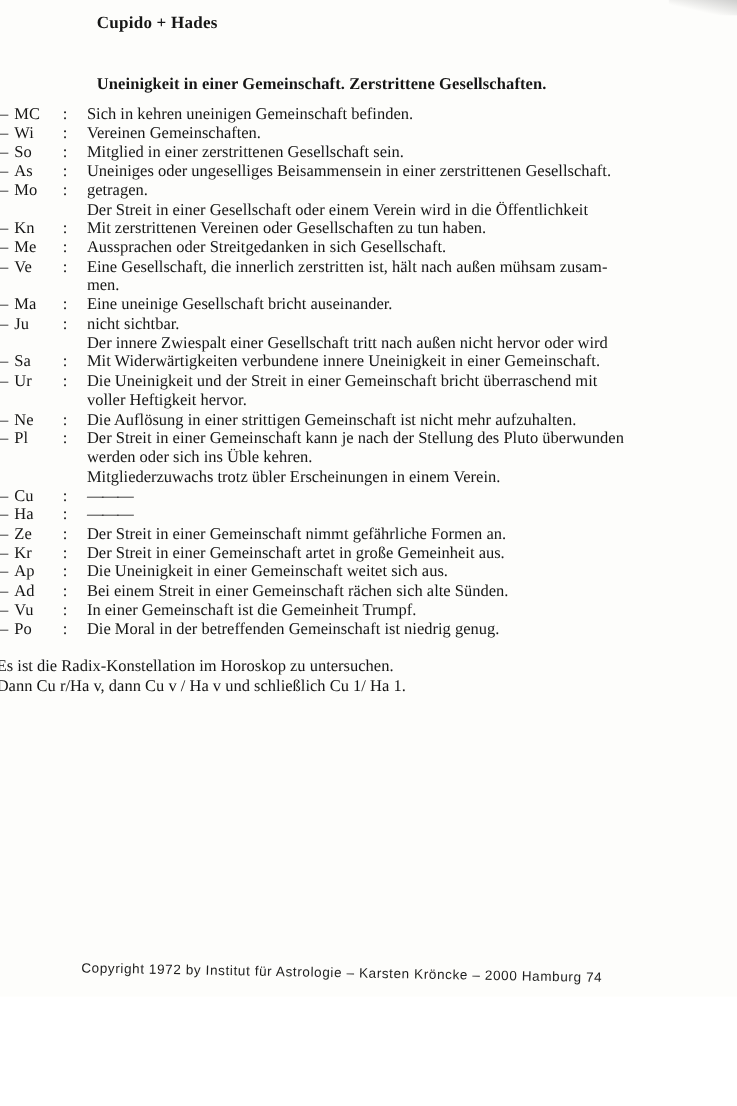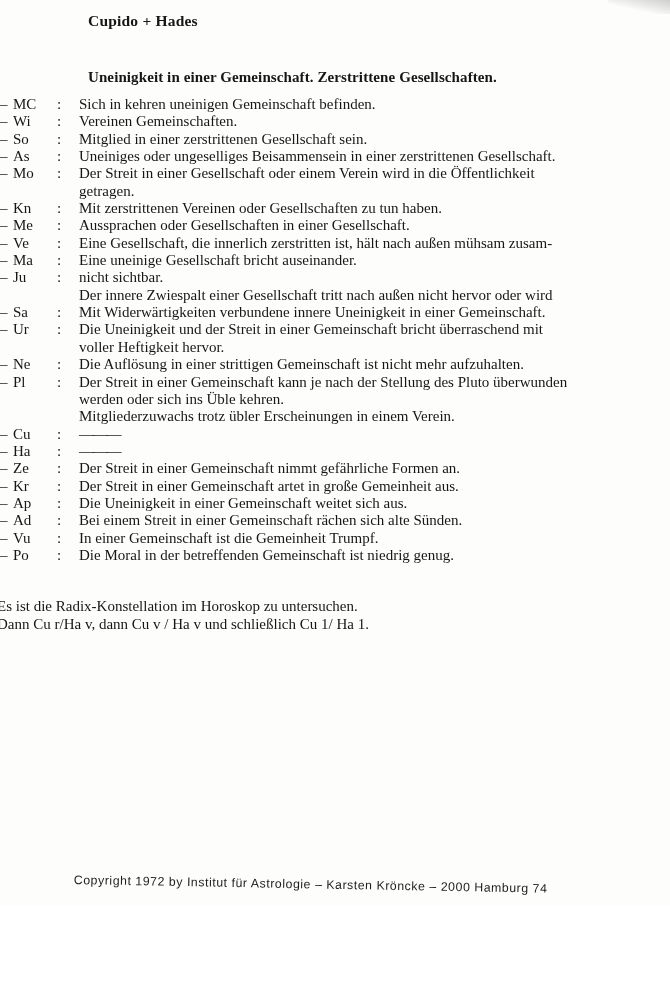--- a/index.html
+++ b/index.html
@@ -137,49 +137,50 @@
       <div class="txt">
         <div>Uneiniges oder ungeselliges Beisammensein in einer zerstrittenen Gesellschaft.</div>
       </div>
     </div>
 
     <div class="entry">
       <span class="dash">–</span>
       <span class="abbr">Mo</span>
       <span class="sep">:</span>
       <div class="txt">
+        <div>getragen.</div>
         <div>Der Streit in einer Gesellschaft oder einem Verein wird in die Öffentlichkeit</div>
-        <div>getragen.</div>
       </div>
     </div>
 
     <div class="entry">
       <span class="dash">–</span>
       <span class="abbr">Kn</span>
       <span class="sep">:</span>
       <div class="txt">
         <div>Mit zerstrittenen Vereinen oder Gesellschaften zu tun haben.</div>
       </div>
     </div>
 
     <div class="entry">
       <span class="dash">–</span>
       <span class="abbr">Me</span>
       <span class="sep">:</span>
       <div class="txt">
-        <div>Aussprachen oder Gesellschaften in einer Gesellschaft.</div>
+        <div>Aussprachen oder Streitgedanken in sich Gesellschaft.</div>
       </div>
     </div>
 
     <div class="entry">
       <span class="dash">–</span>
       <span class="abbr">Ve</span>
       <span class="sep">:</span>
       <div class="txt">
         <div>Eine Gesellschaft, die innerlich zerstritten ist, hält nach außen mühsam zusam-</div>
+        <div>men.</div>
       </div>
     </div>
 
     <div class="entry">
       <span class="dash">–</span>
       <span class="abbr">Ma</span>
       <span class="sep">:</span>
       <div class="txt">
         <div>Eine uneinige Gesellschaft bricht auseinander.</div>
       </div>

